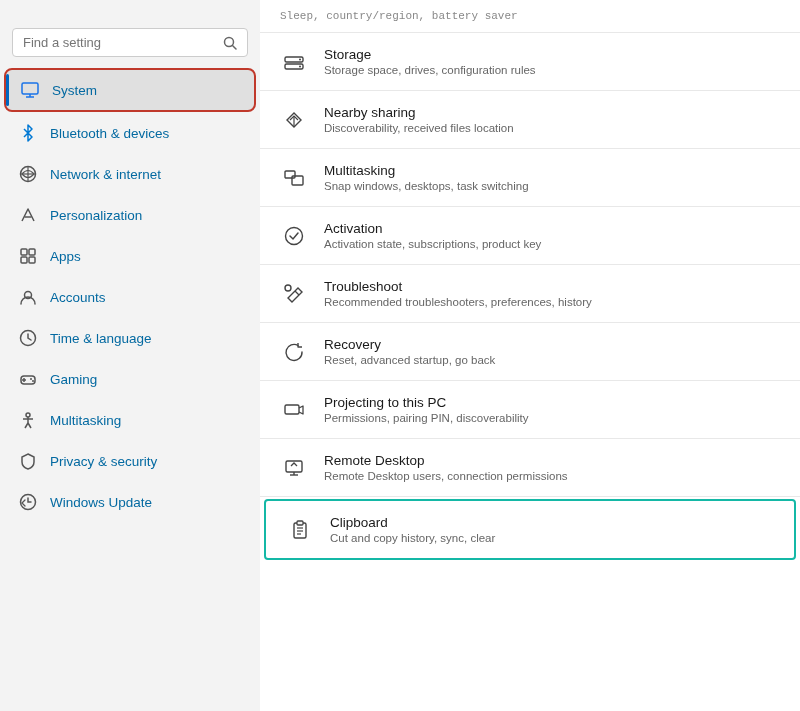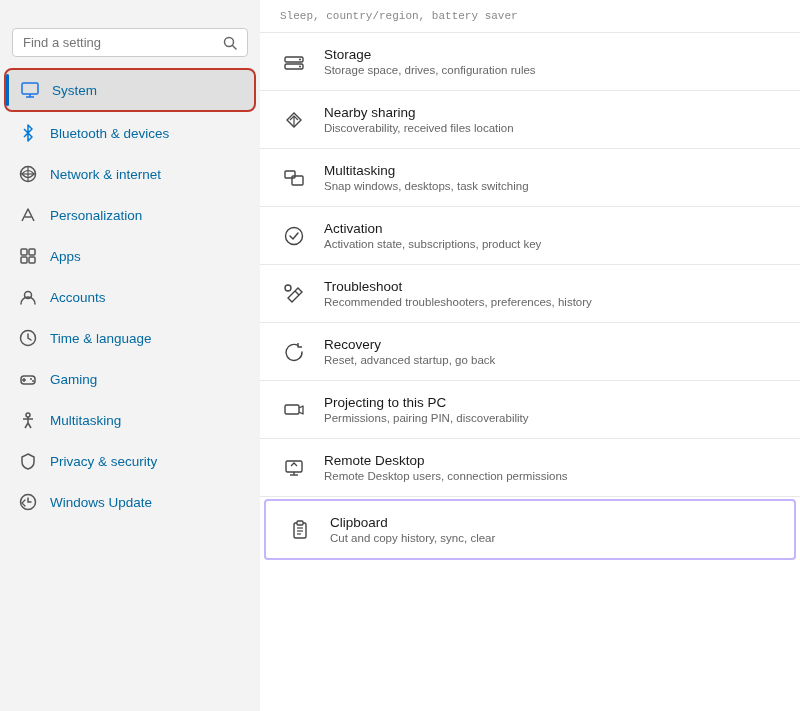--- a/index.html
+++ b/index.html
@@ -95,21 +95,21 @@
       display: flex;
       align-items: center;
       padding: 14px 20px;
       border-bottom: 1px solid #e8e8e8;
       cursor: pointer;
       background: #fff;
       position: relative;
     }
 
     .settings-item.highlighted {
-      border: 2px solid #c4b5fd;
+      border: 2px solid #14b8a6;
       margin: 2px 4px;
       border-radius: 4px;
     }
 
     .settings-item .item-icon {
       width: 28px;
       height: 28px;
       margin-right: 16px;
       display: flex;
       align-items: center;

